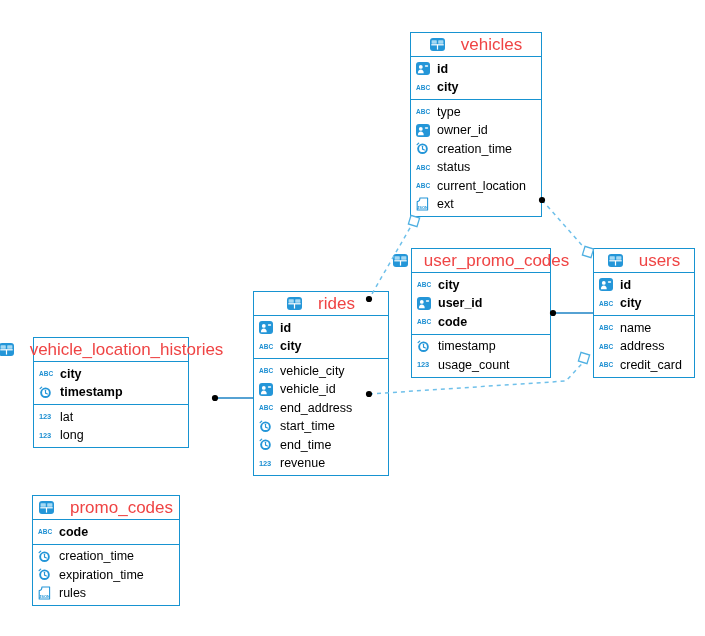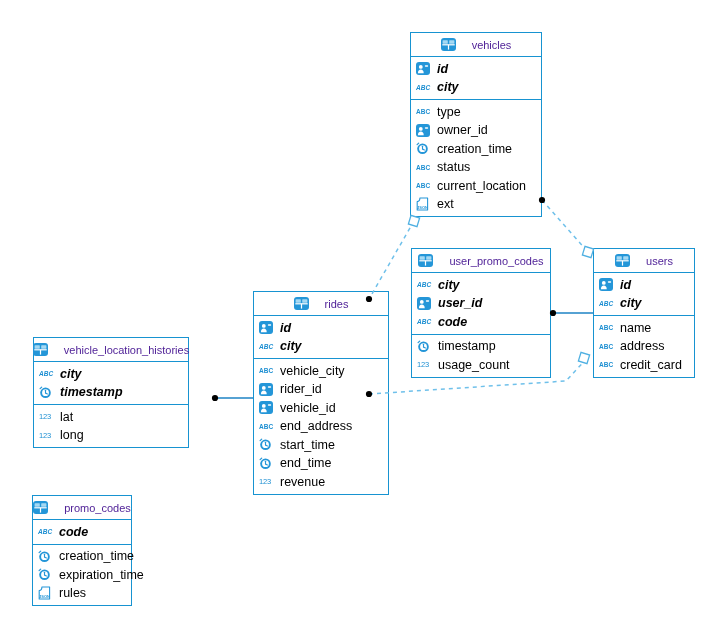--- a/index.html
+++ b/index.html
@@ -11,35 +11,35 @@
   }
   #diagram-canvas { position:absolute; inset:0; }
   .er-table {
     position:absolute; box-sizing:border-box;
     background:#ffffff; border:1.5px solid #1793d1;
     z-index:1;
   }
   .table-header {
     height:23px; display:flex; align-items:center; justify-content:center;
     gap:16px; padding:0 3px; border-bottom:1.5px solid #1793d1;
-    font-size:11px; color:#4c1d95; white-space:nowrap;
+    font-size:17px; color:#ef4444; white-space:nowrap;
   }
   .section { padding:2.5px 0; }
   .section.keys { border-bottom:1.5px solid #1793d1; }
   .col-row {
     height:18.5px; display:flex; align-items:center; gap:4px;
     padding:0 5px; font-size:12.5px; color:#000; white-space:nowrap;
   }
-  .col-row.key { font-weight:700;font-style:italic; }
+  .col-row.key { font-weight:700; }
   .type-icon {
     width:17px; flex:0 0 17px; display:flex; align-items:center;
     justify-content:flex-start; overflow:visible;
   }
   .glyph-abc { font-size:6.5px; font-weight:700; color:#1d8fd2; letter-spacing:0.1px; }
-  .glyph-123 { font-size:7.5px; font-weight:400; color:#1d8fd2; letter-spacing:-0.2px; }
+  .glyph-123 { font-size:7.5px; font-weight:700; color:#1d8fd2; letter-spacing:-0.2px; }
   #connector-layer {
     position:absolute; left:0; top:0; z-index:3; pointer-events:none;
   }
 </style>
 </head>
 <body>
 
 <div id="diagram-canvas">
     <div class="er-table" style="left:410px;top:32px;width:132px">
       <div class="table-header">
@@ -281,31 +281,20 @@
         </div>
         <div class="col-row">
           <span class="type-icon">
             <svg width="14" height="13" viewBox="0 0 14 13">
               <rect x="0" y="0" width="14" height="13" rx="3" fill="#2496d8"></rect>
               <circle cx="4.8" cy="4.9" r="1.9" fill="#fff"></circle>
               <path d="M1.9 11.2 C1.9 8.7 3.1 7.5 4.8 7.5 C6.5 7.5 7.7 8.7 7.7 11.2 Z" fill="#fff"></path>
               <rect x="8.8" y="3.2" width="3.4" height="1.5" rx="0.75" fill="#fff"></rect>
             </svg>
           </span>
-          <span class="col-name">rider_id</span>
-        </div>
-        <div class="col-row">
-          <span class="type-icon">
-            <svg width="14" height="13" viewBox="0 0 14 13">
-              <rect x="0" y="0" width="14" height="13" rx="3" fill="#2496d8"></rect>
-              <circle cx="4.8" cy="4.9" r="1.9" fill="#fff"></circle>
-              <path d="M1.9 11.2 C1.9 8.7 3.1 7.5 4.8 7.5 C6.5 7.5 7.7 8.7 7.7 11.2 Z" fill="#fff"></path>
-              <rect x="8.8" y="3.2" width="3.4" height="1.5" rx="0.75" fill="#fff"></rect>
-            </svg>
-          </span>
           <span class="col-name">vehicle_id</span>
         </div>
         <div class="col-row">
           <span class="type-icon">
             <span class="glyph-abc">ABC</span>
           </span>
           <span class="col-name">end_address</span>
         </div>
         <div class="col-row">
           <span class="type-icon">
@@ -383,21 +372,21 @@
           <span class="col-name">lat</span>
         </div>
         <div class="col-row">
           <span class="type-icon">
             <span class="glyph-123">123</span>
           </span>
           <span class="col-name">long</span>
         </div>
       </div>
     </div>
-    <div class="er-table" style="left:32px;top:495px;width:100px">
+    <div class="er-table" style="left:32px;top:495px;width:148px">
       <div class="table-header">
         <span class="type-icon" style="flex:0 0 15px;width:15px">
           <svg width="15" height="13" viewBox="0 0 15 13">
             <rect x="0" y="0" width="15" height="13" rx="3" fill="#2496d8"></rect>
             <rect x="1.6" y="2.2" width="5.2" height="3.6" rx="0.6" fill="#a5d9f3"></rect>
             <rect x="8.2" y="2.2" width="5.2" height="3.6" rx="0.6" fill="#a5d9f3"></rect>
             <line x1="1.3" y1="6.8" x2="13.7" y2="6.8" stroke="#fff" stroke-width="1.2"></line>
             <line x1="7.5" y1="6.8" x2="7.5" y2="11.6" stroke="#fff" stroke-width="1.2"></line>
           </svg>
         </span>

